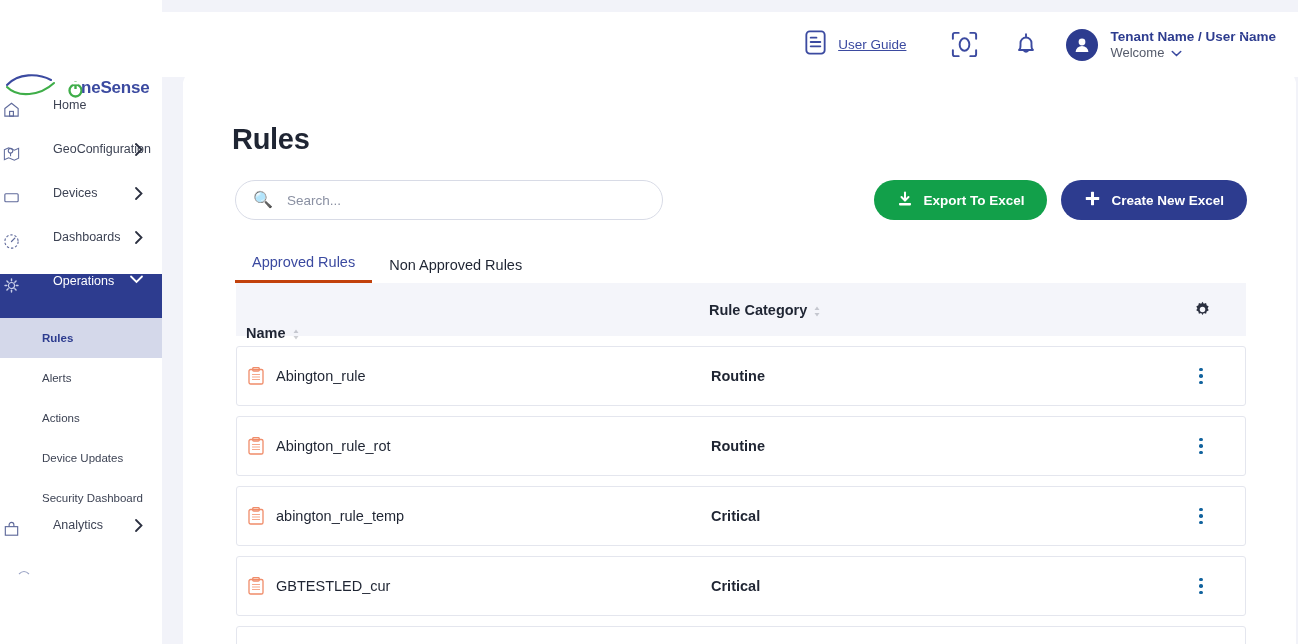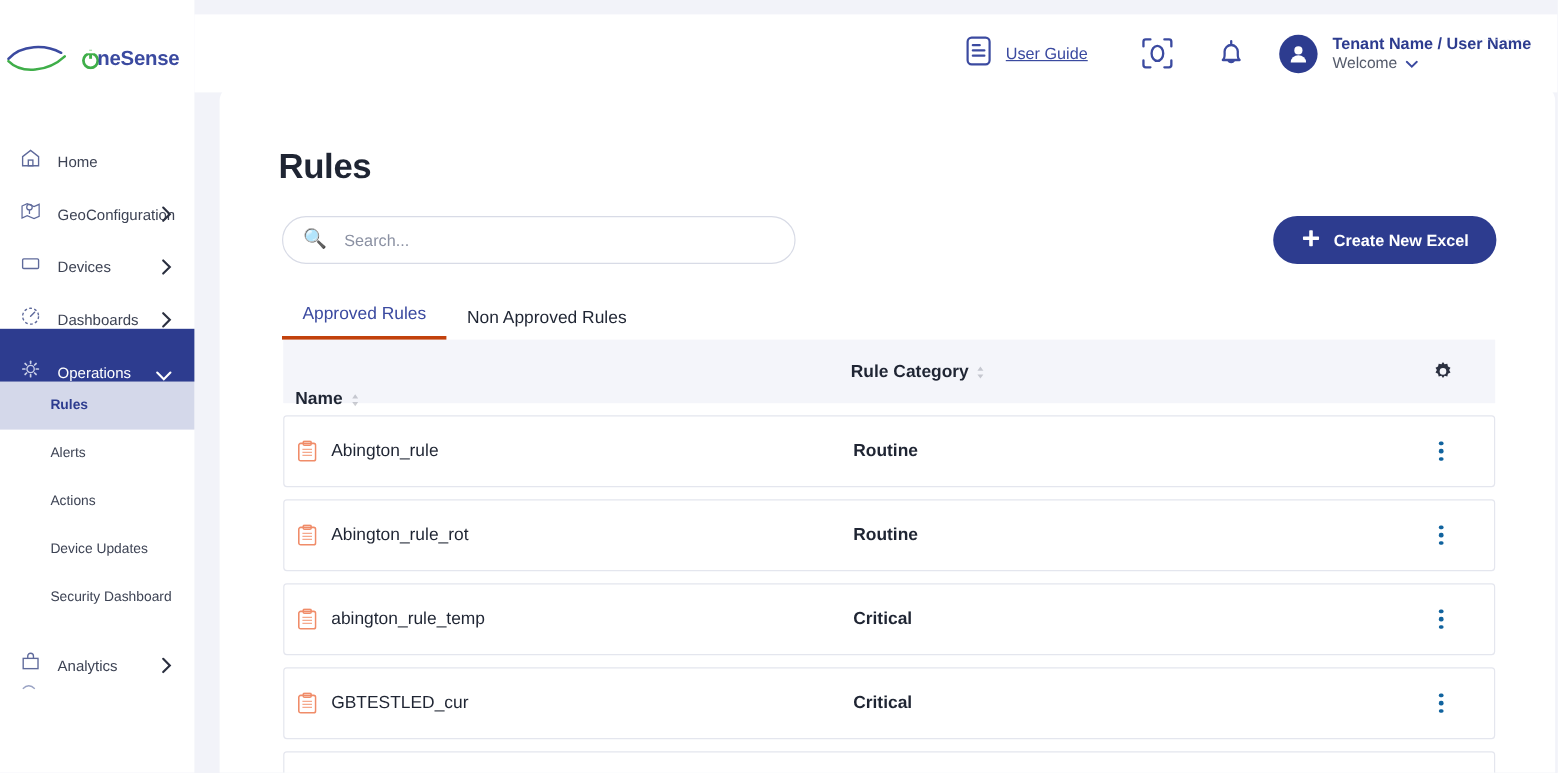--- a/index.html
+++ b/index.html
@@ -13,36 +13,36 @@
 
   
   #sidebar {
     position: absolute; left: 0; top: 0;
     width: 162px; height: 644px;
     background: #ffffff;
     z-index: 5;
   }
   #logo-wrap {
     height: 98px;
-    display: flex; align-items: center;
+    display: flex; align-items: flex-end;
     padding-left: 4px;
   }
   .logo-svg { display: block; }
   .logo-text {
     font-size: 17px; font-weight: bold;
     color: #3b4aa0; letter-spacing: -0.2px;
     margin-left: -2px;
   }
 
   .nav-item {
     height: 44px;
-    display: flex; align-items: flex-end;
-    padding-left: 14px;
+    display: flex; align-items: flex-start;
     cursor: pointer;
     position: relative;
+    gap: 19px;
   }
   .nav-icon {
     width: 22px; height: 22px;
     display: flex; align-items: center; justify-content: center;
     flex: 0 0 22px;
   }
   .nav-label {
     margin-left: 12px;
     font-size: 12.5px;
     color: #3d4354;
@@ -434,20 +434,30 @@
 
   <h1 id="page-title">Rules</h1>
 
   <div id="toolbar-row">
     <div id="search-box">
       <span id="search-glyph">🔍</span>
       <input id="search-input" type="text" placeholder="Search..." style="">
     </div>
 
     <div id="action-btns">
+      <button id="export-btn" class="pill-btn">
+        <span>
+          <svg width="16" height="16" viewBox="0 0 16 16">
+            <path d="M8 1.5 V9" stroke="#fff" stroke-width="2" stroke-linecap="round"></path>
+            <path d="M4.5 6 L8 9.6 L11.5 6" fill="none" stroke="#fff" stroke-width="2" stroke-linecap="round" stroke-linejoin="round"></path>
+            <rect x="2" y="12" width="12" height="2.4" rx="0.8" fill="#fff"></rect>
+          </svg>
+        </span>
+        <span>Export To Excel</span>
+      </button>
 
       <button id="create-btn" class="pill-btn">
         <span>
           <svg width="17" height="17" viewBox="0 0 17 17">
             <rect x="7" y="1.8" width="3" height="13.4" rx="0.6" fill="#fff"></rect>
             <rect x="1.8" y="7" width="13.4" height="3" rx="0.6" fill="#fff"></rect>
           </svg>
         </span>
         <span>Create New Excel</span>
       </button>

